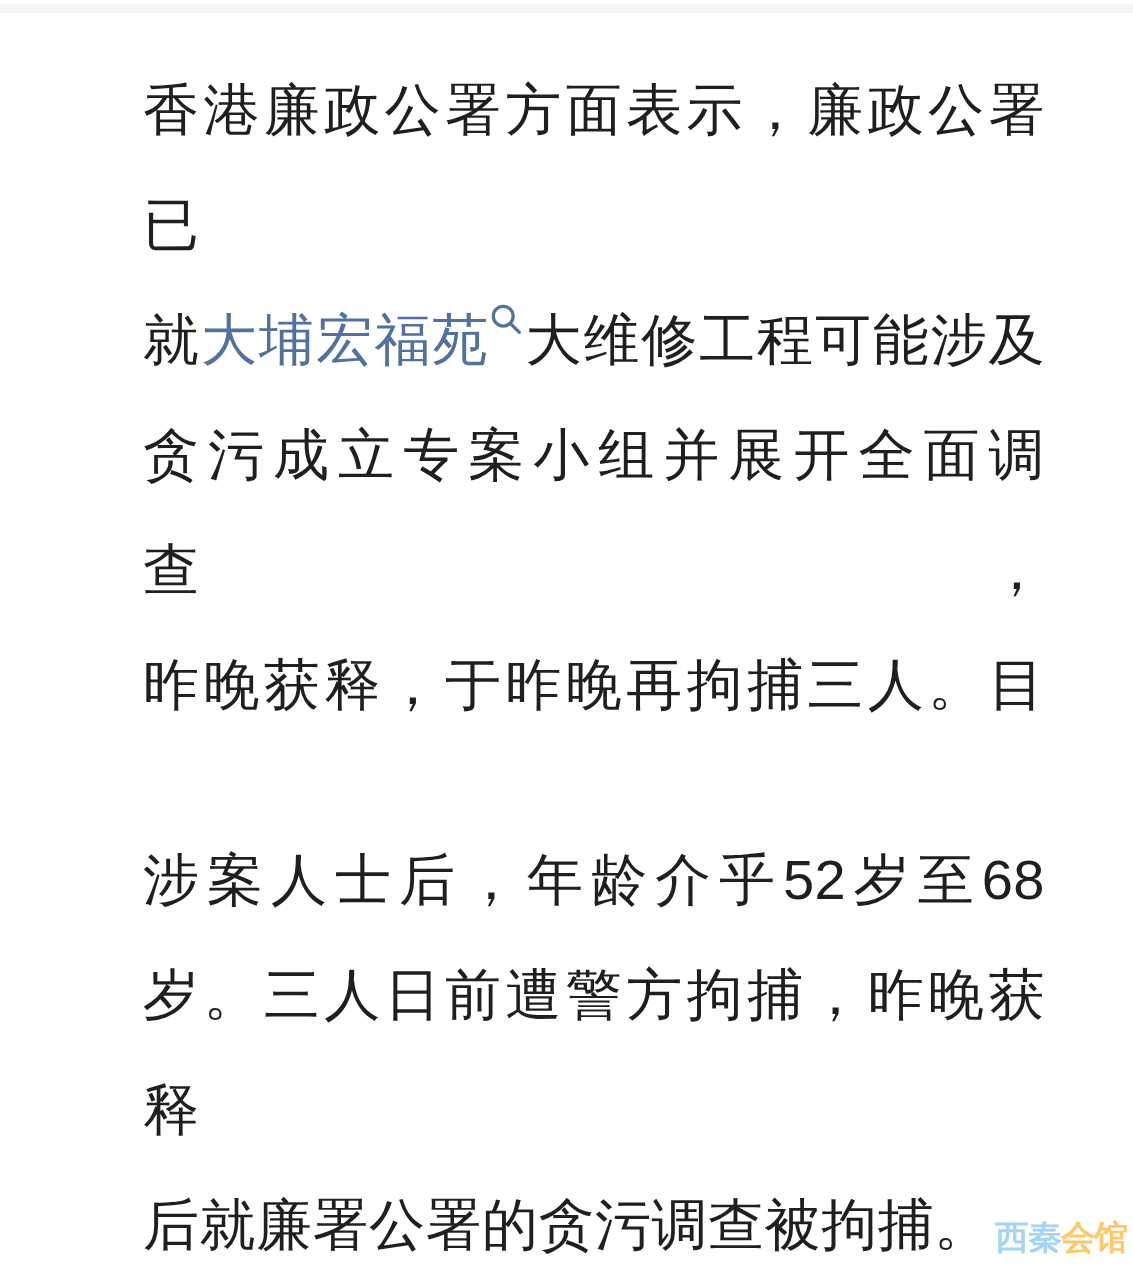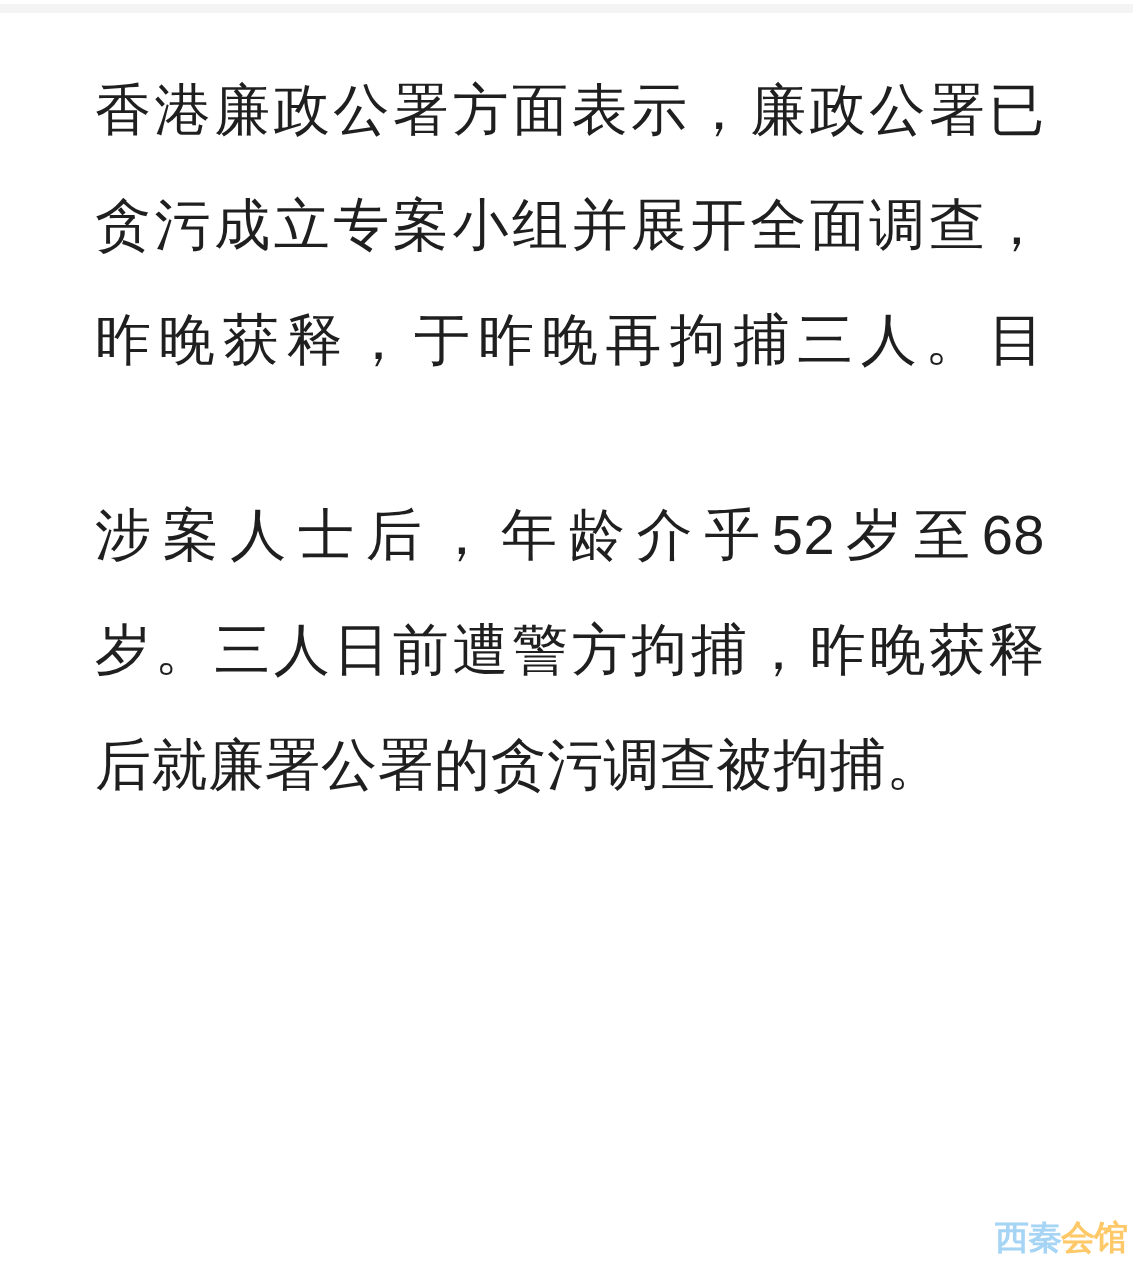--- a/index.html
+++ b/index.html
@@ -35,20 +35,21 @@
   .para {
     margin: 0 0 80px 0;
   }
   .para:last-child {
     margin-bottom: 0;
   }
   .line {
     text-align: justify;
     text-align-last: justify;
     white-space: normal;
+    margin-left: 48px;
   }
   .line.no-stretch {
     text-align-last: left;
   }
   .entity-link {
     color: var(--link-color, #53719f);
     text-decoration: none;
     cursor: pointer;
   }
   .search-sup {
@@ -80,20 +81,24 @@
   .watermark .wm-orange { color: var(--wm-orange, #ffc869); }
 </style>
 </head>
 <body style="--strip-color: #f4f4f5; --text-color: #1f1f1f; --link-color: #53719f; --wm-blue: #a5d4f4; --wm-orange: #ffc869;">
 
 <div class="top-strip"></div>
 
 <main class="article">
     <div class="para">
       <div class="line"><span>香港廉政公署方面表示，廉政公署已</span></div>
+      <div class="line"><span>就</span><a class="entity-link" href="#">大埔宏福苑</a><span class="search-sup"><svg viewBox="0 0 36 38" fill="none" xmlns="http://www.w3.org/2000/svg">
+            <circle cx="14" cy="15" r="10.5" stroke="currentColor" stroke-width="3.4" fill="none"></circle>
+            <line x1="22" y1="23" x2="31" y2="32" stroke="currentColor" stroke-width="3.4" stroke-linecap="round"></line>
+          </svg></span><span>大维修工程可能涉及</span></div>
       <div class="line"><span>贪污成立专案小组并展开全面调查，</span></div>
       <div class="line"><span>昨晚获释，于昨晚再拘捕三人。目</span></div>
     </div>
     <div class="para">
       <div class="line"><span>涉案人士后，年龄介乎52岁至68</span></div>
       <div class="line"><span>岁。三人日前遭警方拘捕，昨晚获释</span></div>
       <div class="line no-stretch"><span>后就廉署公署的贪污调查被拘捕。</span></div>
     </div>
   </main>
 

